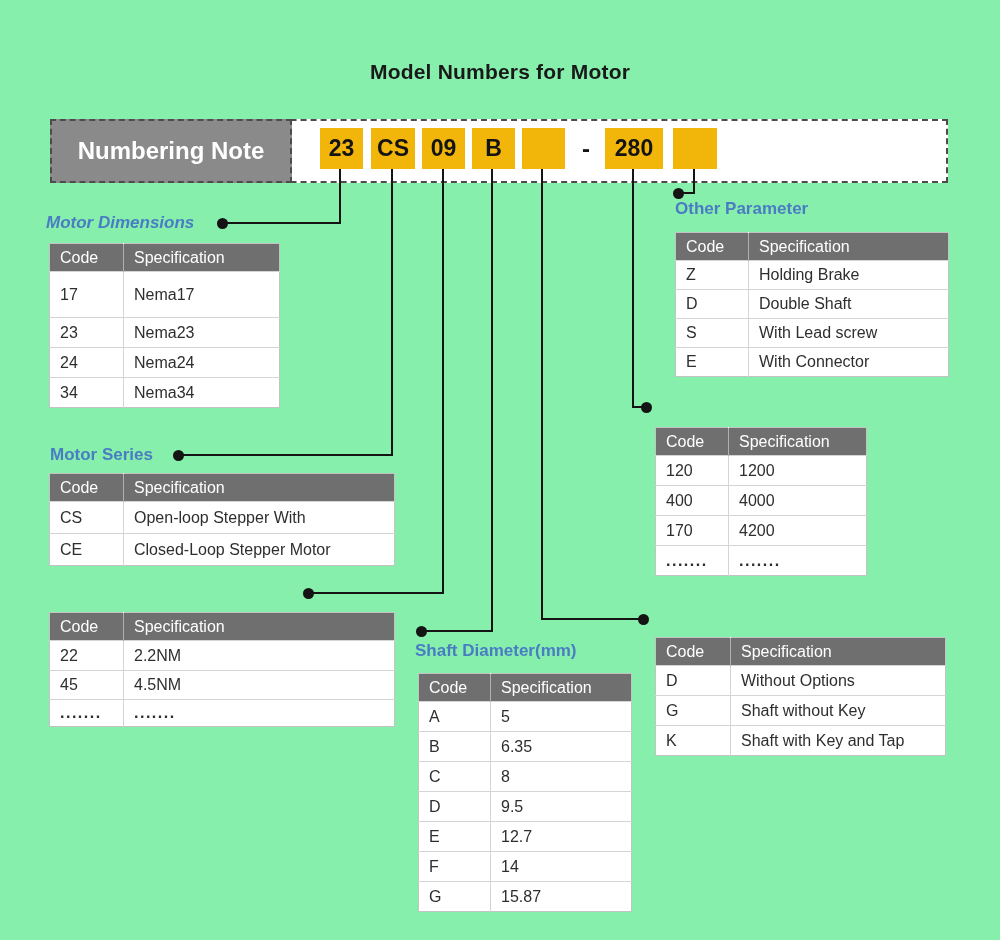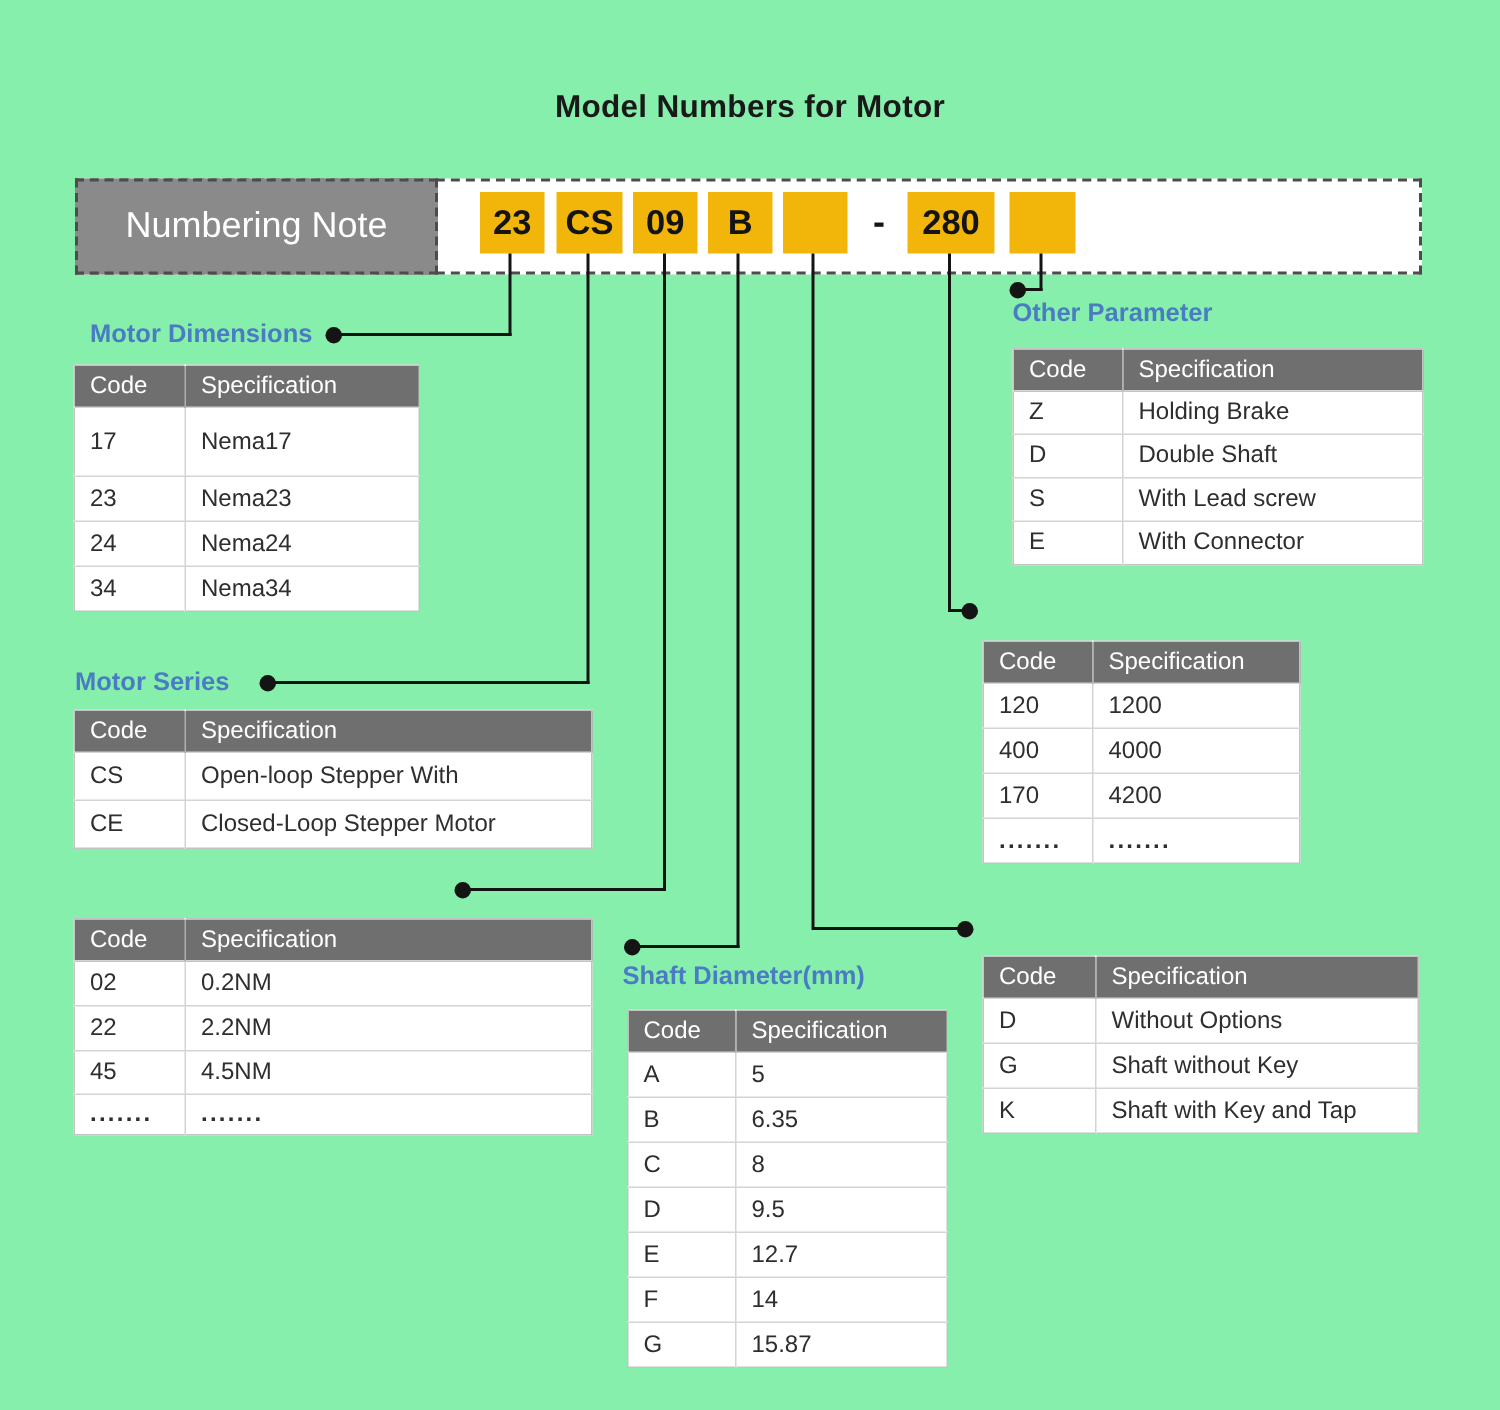--- a/index.html
+++ b/index.html
@@ -9,21 +9,21 @@
 
   .page-title { position:absolute; left:0; top:60px; width:1000px; text-align:center;
                 font-size:21px; font-weight:700; color:#191919; letter-spacing:.2px; }
 
   .dashed-rect { position:absolute; left:50px; top:119px; width:898px; height:64px;
                  border:2px dashed #4c4c4c; background:#fff; }
 
   .note-box { position:absolute; left:50px; top:119px; width:242px; height:64px;
               background:#8a8a8a; border:2px dashed #4c4c4c;
               display:flex; align-items:center; justify-content:center;
-              color:#fff; font-size:24px; font-weight:400; }
+              color:#fff; font-size:24px; font-weight:700; }
 
   .ybox { position:absolute; top:128px; height:41px; background:#F2B60B;
           display:flex; align-items:center; justify-content:center;
           font-size:23px; font-weight:700; color:#141414; }
 
   .dash-sep { position:absolute; top:128px; left:571px; width:30px; height:41px;
               display:flex; align-items:center; justify-content:center;
               font-size:24px; font-weight:700; color:#141414; }
 
   .sec-title { position:absolute; font-size:17px; font-weight:700; color:#4A7CC4; white-space:nowrap; }
@@ -85,21 +85,21 @@
   <div class="dot" style="left:638px;top:614px;"></div>
 
   <div class="vline" style="left:632px;top:169px;height:239px;"></div>
   <div class="hline" style="left:632px;top:406px;width:15px;"></div>
   <div class="dot" style="left:641px;top:402px;"></div>
 
   <div class="vline" style="left:693px;top:169px;height:25px;"></div>
   <div class="hline" style="left:678px;top:192px;width:17px;"></div>
   <div class="dot" style="left:673px;top:188px;"></div>
 
-  <div class="sec-title" style="left:60px;top:213px;">Motor Dimensions</div>
+  <div class="sec-title" style="left:46px;top:213px;font-style:italic;">Motor Dimensions</div>
   <div class="sec-title" style="left:50px;top:445px;">Motor Series</div>
   <div class="sec-title" style="left:415px;top:641px;">Shaft Diameter(mm)</div>
   <div class="sec-title" style="left:675px;top:199px;">Other Parameter</div>
 
   <table class="tbl" style="left:49px;top:243px;width:231px;">
     <colgroup>
         <col style="width:74px">
         <col>
       </colgroup>
     <tbody>
@@ -151,24 +151,20 @@
     <colgroup>
         <col style="width:74px">
         <col>
       </colgroup>
     <tbody>
         <tr>
       <th>Code</th>
       <th>Specification</th>
     </tr>
     <tr style="height:30px">
-          <td>02</td>
-          <td>0.2NM</td>
-        </tr>
-    <tr style="height:30px">
           <td>22</td>
           <td>2.2NM</td>
         </tr>
     <tr style="height:29px">
           <td>45</td>
           <td>4.5NM</td>
         </tr>
     <tr style="height:27px">
           <td class="dots">.......</td>
           <td class="dots">.......</td>

